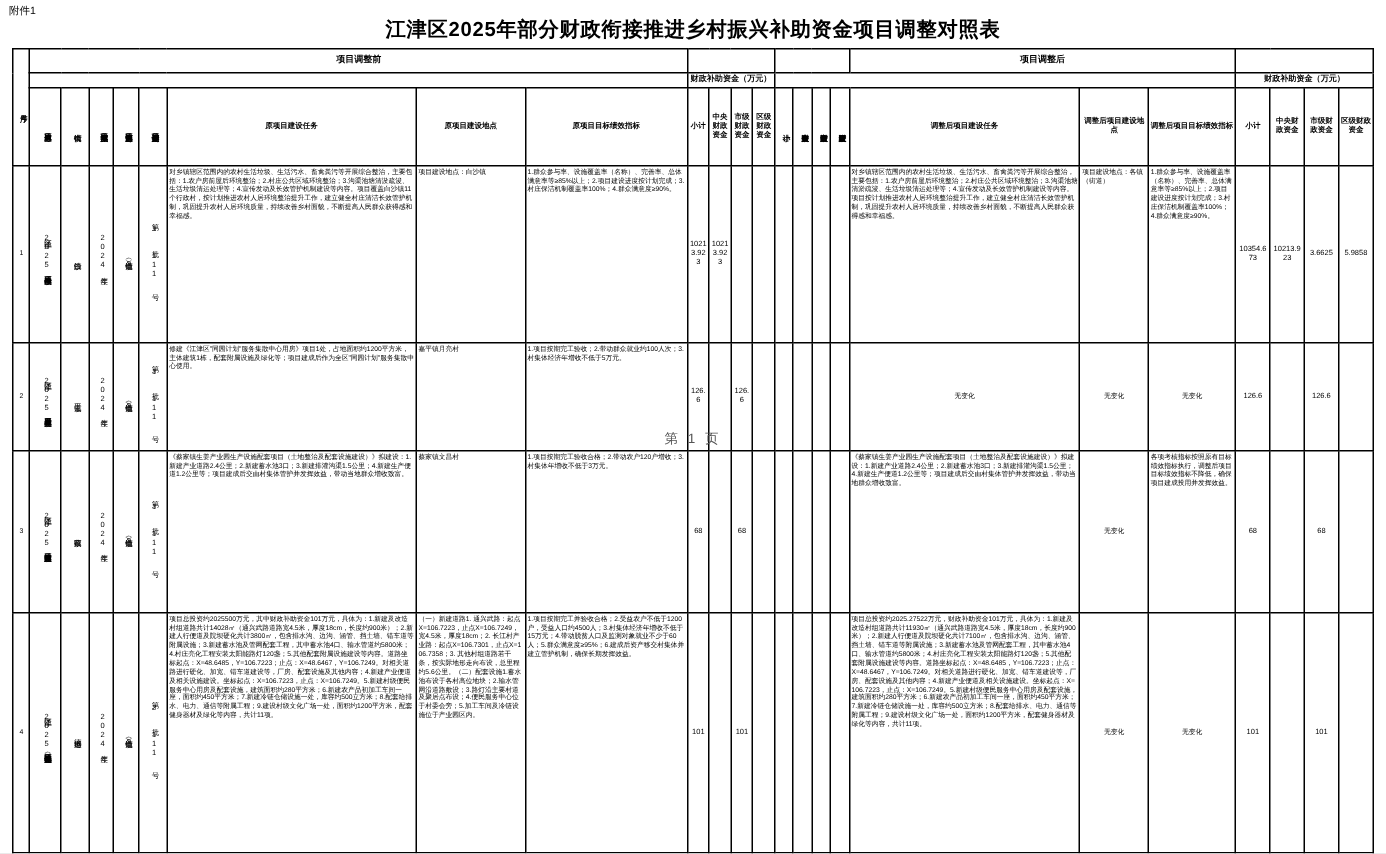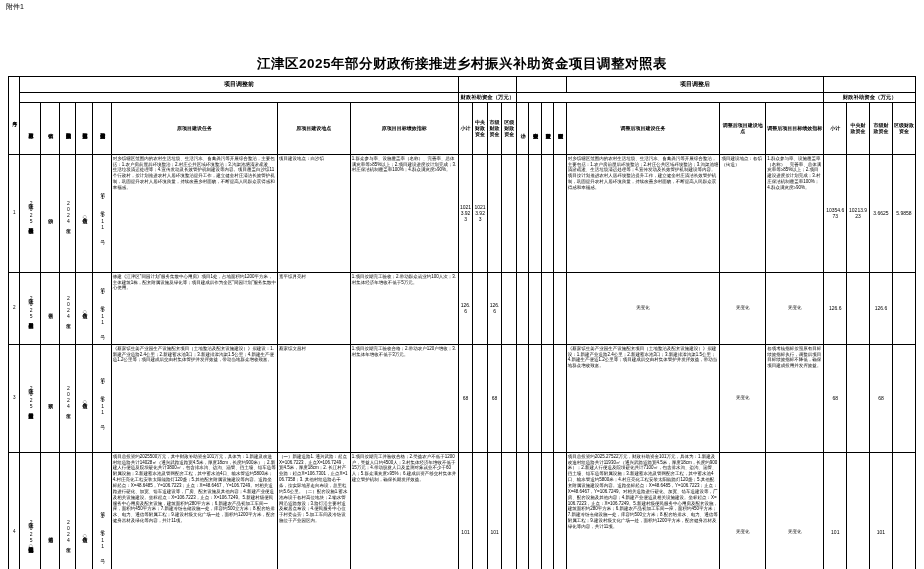--- a/index.html
+++ b/index.html
@@ -6,21 +6,21 @@
   body{font-family:"Liberation Sans","DejaVu Sans",sans-serif;}
   .page{
     width:924px;height:569px;background:#ffffff;position:relative;overflow:hidden;
     box-sizing:border-box;
   }
   .attach{
     position:absolute;left:6px;top:2px;font-size:7px;color:#000;
   }
   .title{
     text-align:center;font-weight:bold;font-size:13.5px;color:#000;
-    padding-top:11px;letter-spacing:.5px;margin-top:44px;
+    padding-top:11px;letter-spacing:.5px;
   }
   table{
     border-collapse:collapse;width:908px;margin:3px auto 0 auto;
     table-layout:fixed;
   }
   td,th{
     border:1px solid #000;vertical-align:top;
     font-size:4.6px;line-height:1.25;color:#000;
     padding:1px 1px;word-break:break-all;overflow:hidden;
   }
@@ -49,20 +49,21 @@
 </style>
 </head>
 <body>
 
 <div class="page">
 
   <div class="attach">附件1</div>
 
   <div class="title">江津区2025年部分财政衔接推进乡村振兴补助资金项目调整对照表</div>
 
+  <div class="pagenum">第 1 页</div>
 
   <table>
     <colgroup>
       <col style="width:11px">
         <col style="width:20px">
         <col style="width:18px">
       <col style="width:16px">
         <col style="width:16px">
         <col style="width:18px">
       <col style="width:160px">

